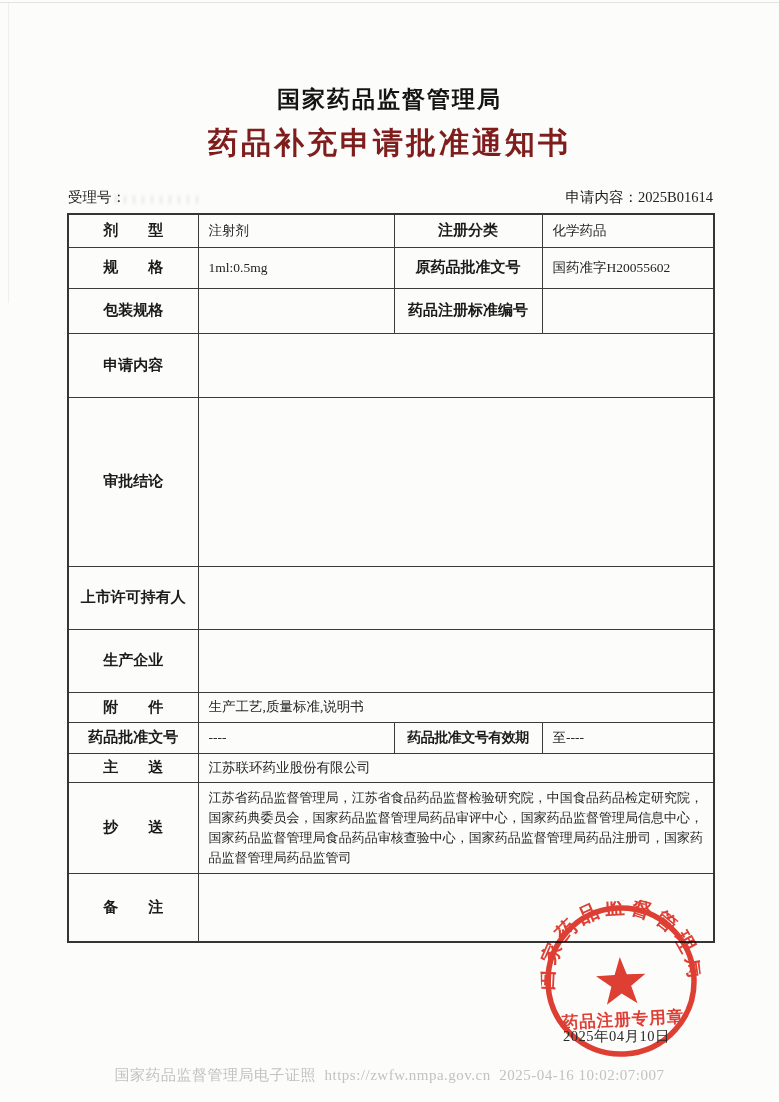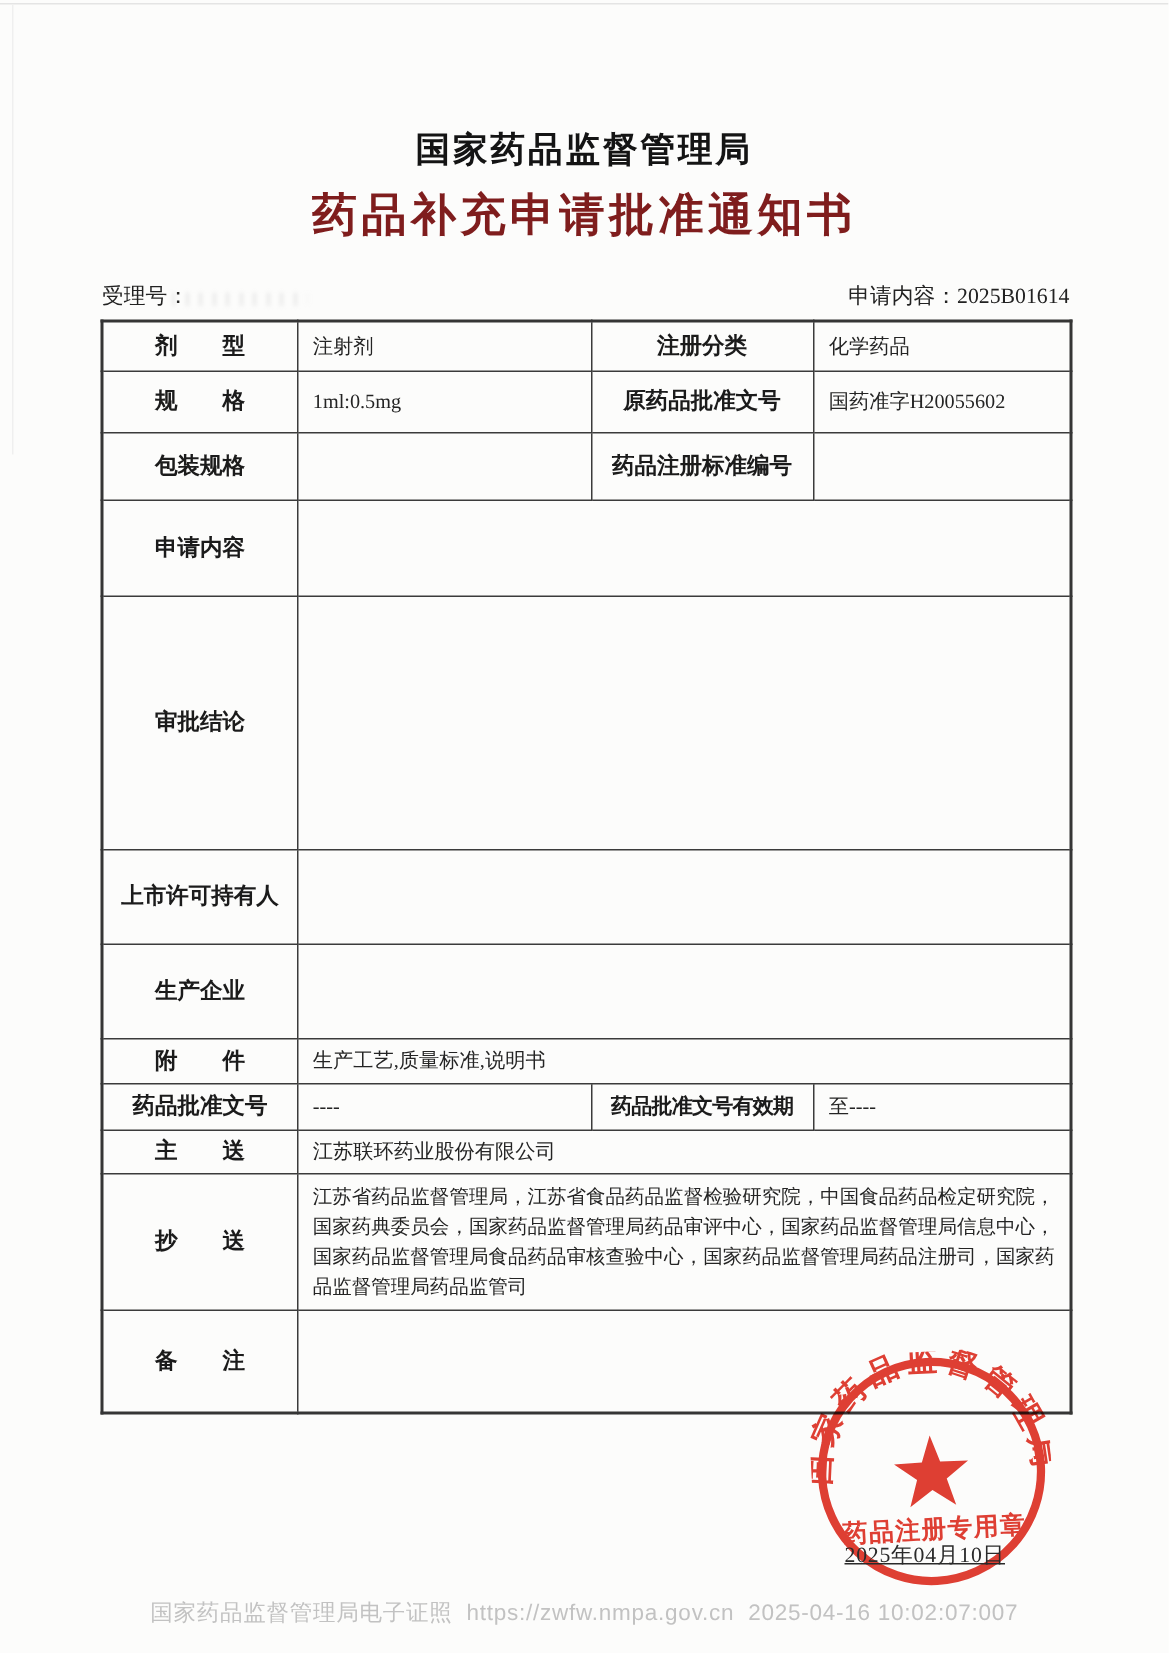--- a/index.html
+++ b/index.html
@@ -55,26 +55,26 @@
   .two-line div{line-height:1.9;font-size:13.5px;}
 
   
   .stamp{
     position:absolute;top:901px;left:541px;width:160px;height:160px;
     opacity:.88;mix-blend-mode:multiply;
     transform:rotate(-3deg);
   }
   .stamp-date{
     position:absolute;top:1027px;left:563px;width:130px;
-    font-size:14.5px;color:#2a2a2a;letter-spacing:0.5px;text-decoration:underline;
+    font-size:14.5px;color:#2a2a2a;letter-spacing:0.5px;
   }
 
   .footer{
     position:absolute;top:1066px;left:0;width:779px;text-align:center;
-    font-family:Liberation Sans, sans-serif;
+    font-family:Liberation Serif, serif;
     font-size:15px;color:#c2c2c2;letter-spacing:0.5px;white-space:pre;
   }
 </style>
 </head>
 <body>
 
 <div class="scan-edge-top"></div>
 <div class="scan-edge-left"></div>
 
 <div class="agency-title">国家药品监督管理局</div>

